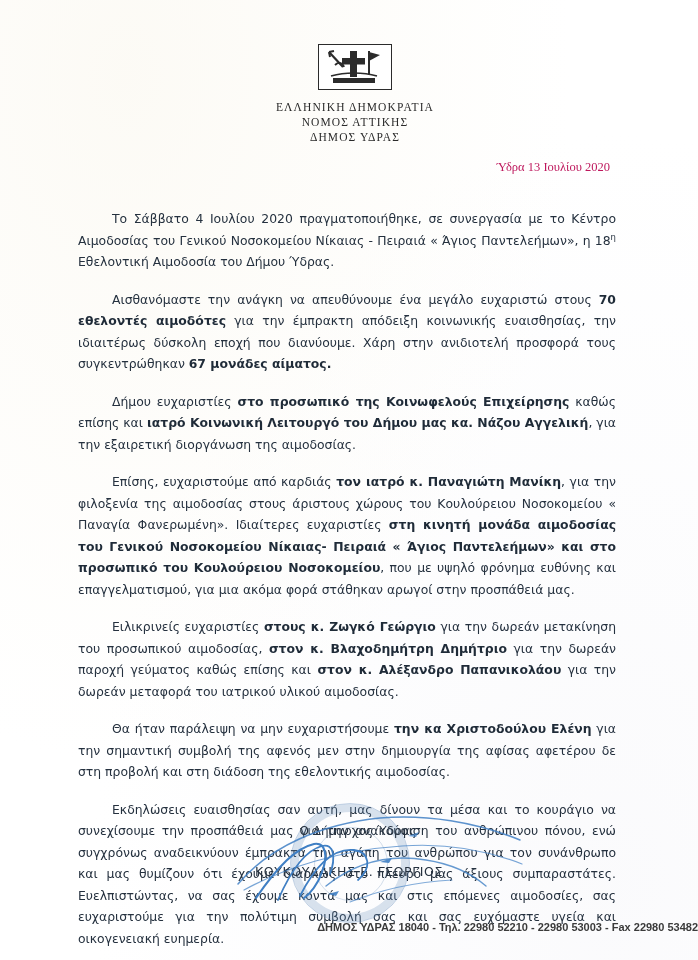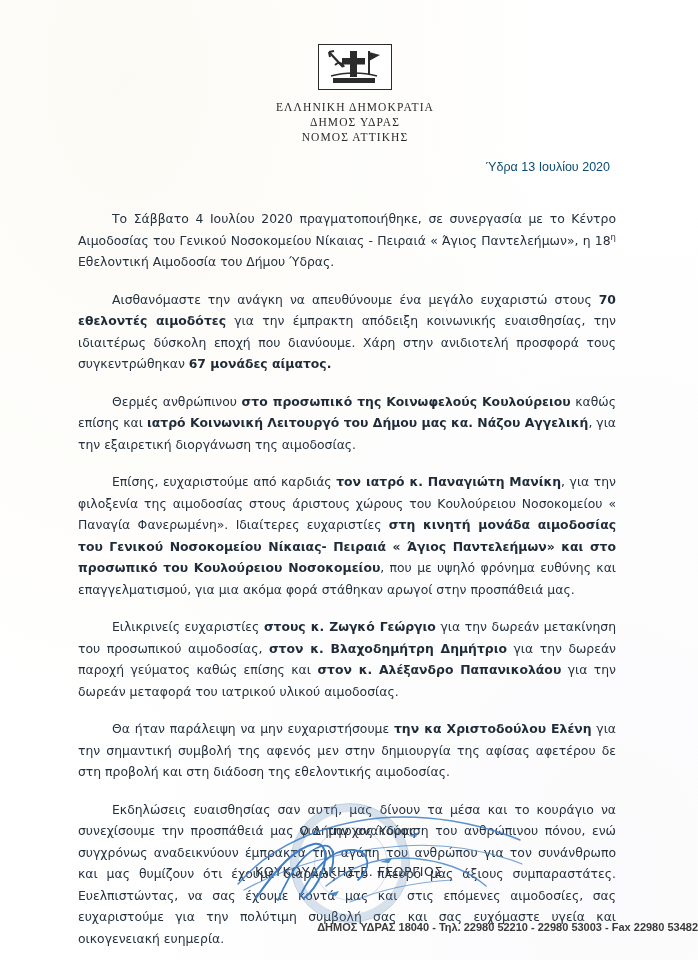--- a/index.html
+++ b/index.html
@@ -56,23 +56,23 @@
     color: #2a2a2a;
     line-height: 15px;
     white-space: nowrap;
   }
 
   
   .dateline {
     position: absolute;
     top: 160px;
     right: 88px;
-    font-family: Liberation Sans, sans-serif;
+    font-family: Liberation Serif, serif;
     font-size: 12.5px;
-    color: #0c4a6e;
+    color: #be185d;
   }
 
   
   .body-text {
     position: absolute;
     top: 192px;
     left: 78px;
     width: 538px;
     font-size: 12.4px;
     line-height: 21.5px;
@@ -184,30 +184,30 @@
         <path d="M16 20 C20 16, 24 18, 25 22" stroke="#2b2b2b" stroke-width="1.8" fill="none"></path>
 
         <path d="M50 6 L50 30" stroke="#2b2b2b" stroke-width="2" fill="none"></path>
         <path d="M50 7 L61 10 L50 16 Z" fill="#2b2b2b"></path>
 
         <path d="M12 31 C26 27, 44 27, 58 31" stroke="#2b2b2b" stroke-width="1.6" fill="none"></path>
         <rect x="14" y="33" width="42" height="5" fill="#2b2b2b"></rect>
       </svg>
     </div>
     <div class="org-line">ΕΛΛΗΝΙΚΗ ΔΗΜΟΚΡΑΤΙΑ</div>
+    <div class="org-line">ΝΟΜΟΣ ΑΤΤΙΚΗΣ</div>
     <div class="org-line">ΔΗΜΟΣ ΥΔΡΑΣ</div>
-    <div class="org-line">ΝΟΜΟΣ ΑΤΤΙΚΗΣ</div>
   </div>
 
   <div class="dateline">Ύδρα 13 Ιουλίου 2020</div>
 
   <div class="body-text" id="body-text">
       <p><span>Το Σάββατο 4 Ιουλίου 2020 πραγματοποιήθηκε, σε συνεργασία με το Κέντρο Αιμοδοσίας του Γενικού Νοσοκομείου Νίκαιας - Πειραιά « Άγιος Παντελεήμων», η 18</span><sup>η</sup><span> Εθελοντική Αιμοδοσία του Δήμου Ύδρας.</span></p>
       <p><span>Αισθανόμαστε την ανάγκη να απευθύνουμε ένα μεγάλο ευχαριστώ στους </span><b>70 εθελοντές αιμοδότες</b><span> για την έμπρακτη απόδειξη κοινωνικής ευαισθησίας, την ιδιαιτέρως δύσκολη εποχή που διανύουμε. Χάρη στην ανιδιοτελή προσφορά τους συγκεντρώθηκαν </span><b>67 μονάδες αίματος.</b></p>
-      <p><span>Θερμές ανθρώπινου </span><b>στο προσωπικό της Κοινωφελούς Κουλούρειου</b><span> καθώς επίσης και </span><b>ιατρό Κοινωνική Λειτουργό του Δήμου μας κα. Νάζου Αγγελική</b><span>, για την εξαιρετική διοργάνωση της αιμοδοσίας.</span></p>
+      <p><span>Δήμου ευχαριστίες </span><b>στο προσωπικό της Κοινωφελούς Επιχείρησης</b><span> καθώς επίσης και </span><b>ιατρό Κοινωνική Λειτουργό του Δήμου μας κα. Νάζου Αγγελική</b><span>, για την εξαιρετική διοργάνωση της αιμοδοσίας.</span></p>
       <p><span>Επίσης, ευχαριστούμε από καρδιάς </span><b>τον ιατρό κ. Παναγιώτη Μανίκη</b><span>, για την φιλοξενία της αιμοδοσίας στους άριστους χώρους του Κουλούρειου Νοσοκομείου « Παναγία Φανερωμένη». Ιδιαίτερες ευχαριστίες </span><b>στη κινητή μονάδα αιμοδοσίας του Γενικού Νοσοκομείου Νίκαιας- Πειραιά « Άγιος Παντελεήμων» και στο προσωπικό του Κουλούρειου Νοσοκομείου</b><span>, που με υψηλό φρόνημα ευθύνης και επαγγελματισμού, για μια ακόμα φορά στάθηκαν αρωγοί στην προσπάθειά μας.</span></p>
       <p><span>Ειλικρινείς ευχαριστίες </span><b>στους κ. Ζωγκό Γεώργιο</b><span> για την δωρεάν μετακίνηση του προσωπικού αιμοδοσίας, </span><b>στον κ. Βλαχοδημήτρη Δημήτριο</b><span> για την δωρεάν παροχή γεύματος καθώς επίσης και </span><b>στον κ. Αλέξανδρο Παπανικολάου</b><span> για την δωρεάν μεταφορά του ιατρικού υλικού αιμοδοσίας.</span></p>
       <p><span>Θα ήταν παράλειψη να μην ευχαριστήσουμε </span><b>την κα Χριστοδούλου Ελένη</b><span> για την σημαντική συμβολή της αφενός μεν στην δημιουργία της αφίσας αφετέρου δε στη προβολή και στη διάδοση της εθελοντικής αιμοδοσίας.</span></p>
       <p><span>Εκδηλώσεις ευαισθησίας σαν αυτή, μας δίνουν τα μέσα και το κουράγιο να συνεχίσουμε την προσπάθειά μας για την ανακούφιση του ανθρώπινου πόνου, ενώ συγχρόνως αναδεικνύουν έμπρακτα την αγάπη του ανθρώπου για τον συνάνθρωπο και μας θυμίζουν ότι έχουμε διαρκώς στο πλευρό μας άξιους συμπαραστάτες. Ευελπιστώντας, να σας έχουμε κοντά μας και στις επόμενες αιμοδοσίες, σας ευχαριστούμε για την πολύτιμη συμβολή σας και σας ευχόμαστε υγεία και οικογενειακή ευημερία.</span></p>
     </div>
 
   <div class="stamp">
     <div class="stamp-inner"></div>
   </div>
 

